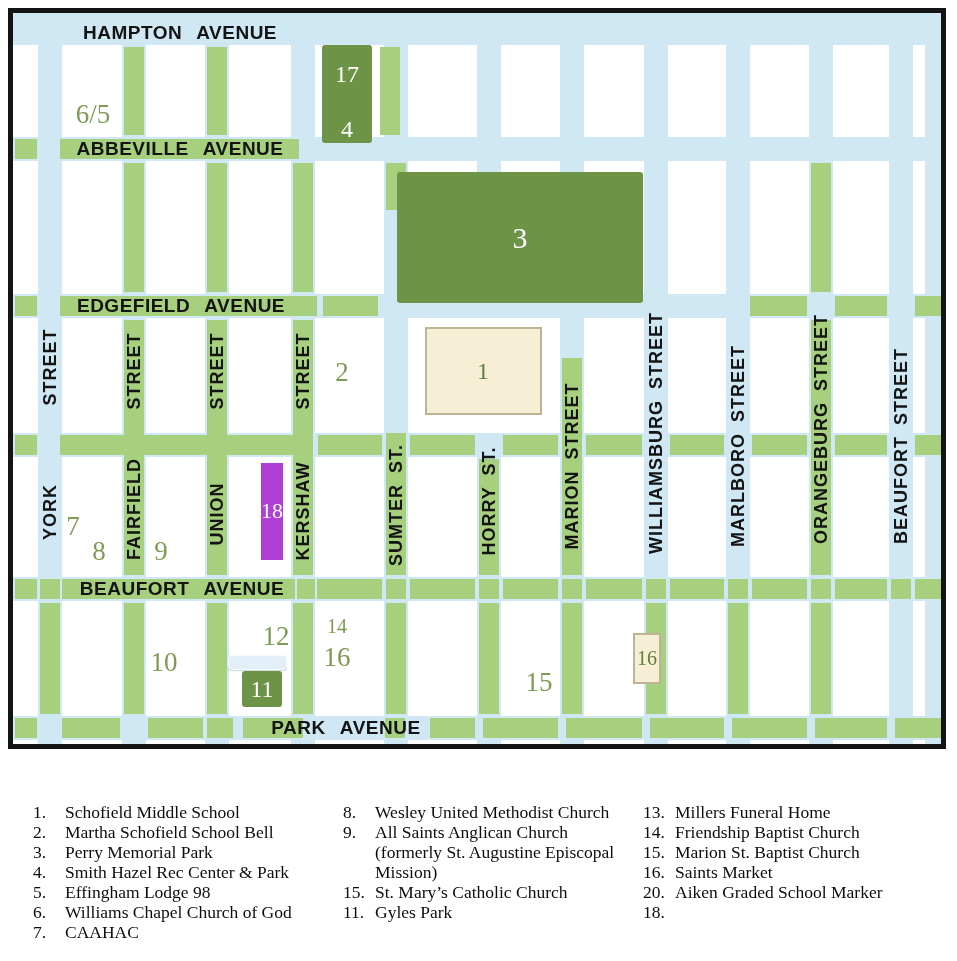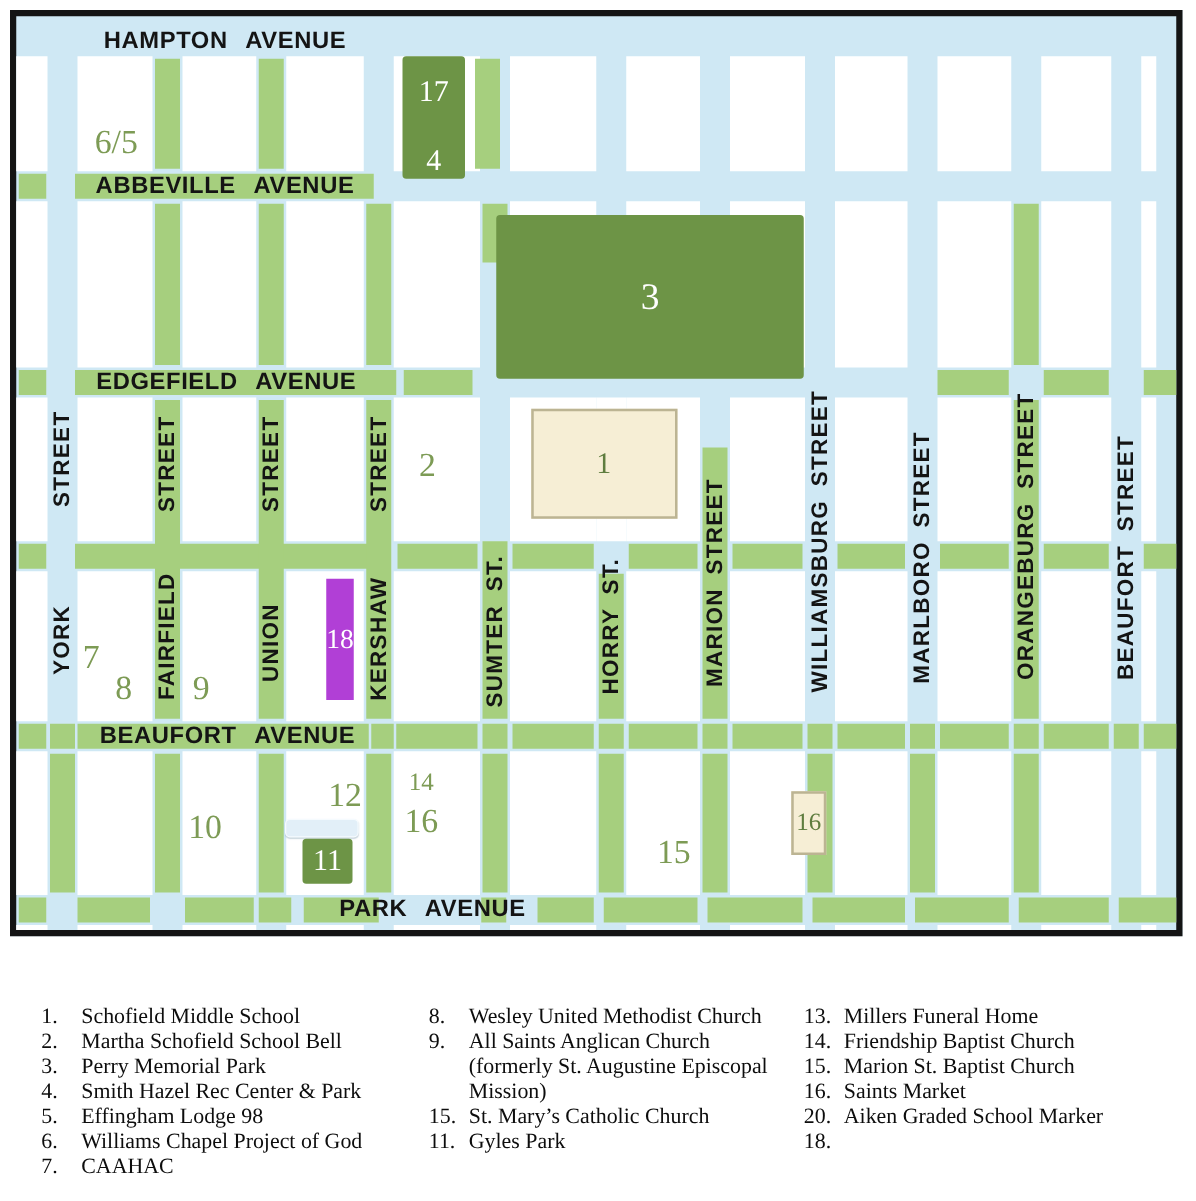--- a/index.html
+++ b/index.html
@@ -238,21 +238,21 @@
     <div class="marker m-olive" style="left: 634px; top: 645px; font-size: 20px;">16</div>
   </div>
 
 <div id="legend">
     <div class="legend-col" style="left: 33px; width: 295px;">
       <div class="legend-item"><div class="legend-num">1.</div><span>Schofield Middle School</span></div>
       <div class="legend-item"><div class="legend-num">2.</div><span>Martha Schofield School Bell</span></div>
       <div class="legend-item"><div class="legend-num">3.</div><span>Perry Memorial Park</span></div>
       <div class="legend-item"><div class="legend-num">4.</div><span>Smith Hazel Rec Center &amp; Park</span></div>
       <div class="legend-item"><div class="legend-num">5.</div><span>Effingham Lodge 98</span></div>
-      <div class="legend-item"><div class="legend-num">6.</div><span>Williams Chapel Project of God</span></div>
+      <div class="legend-item"><div class="legend-num">6.</div><span>Williams Chapel Church of God</span></div>
       <div class="legend-item"><div class="legend-num">7.</div><span>CAAHAC</span></div>
     </div>
     <div class="legend-col" style="left: 343px; width: 290px;">
       <div class="legend-item"><div class="legend-num">8.</div><span>Wesley United Methodist Church</span></div>
       <div class="legend-item"><div class="legend-num">9.</div><span>All Saints Anglican Church (formerly St. Augustine Episcopal Mission)</span></div>
       <div class="legend-item"><div class="legend-num">15.</div><span>St. Mary’s Catholic Church</span></div>
       <div class="legend-item"><div class="legend-num">11.</div><span>Gyles Park</span></div>
     </div>
     <div class="legend-col" style="left: 643px; width: 305px;">
       <div class="legend-item"><div class="legend-num">13.</div><span>Millers Funeral Home</span></div>

